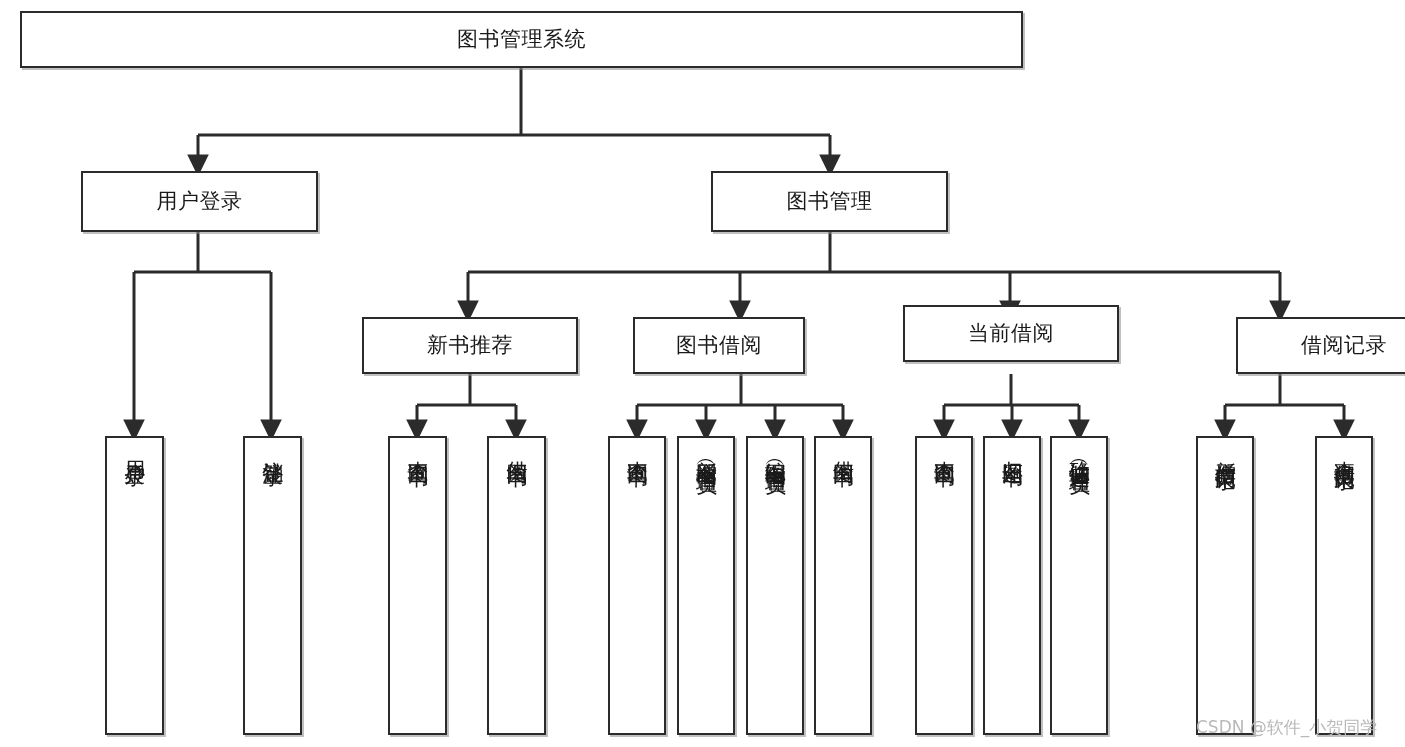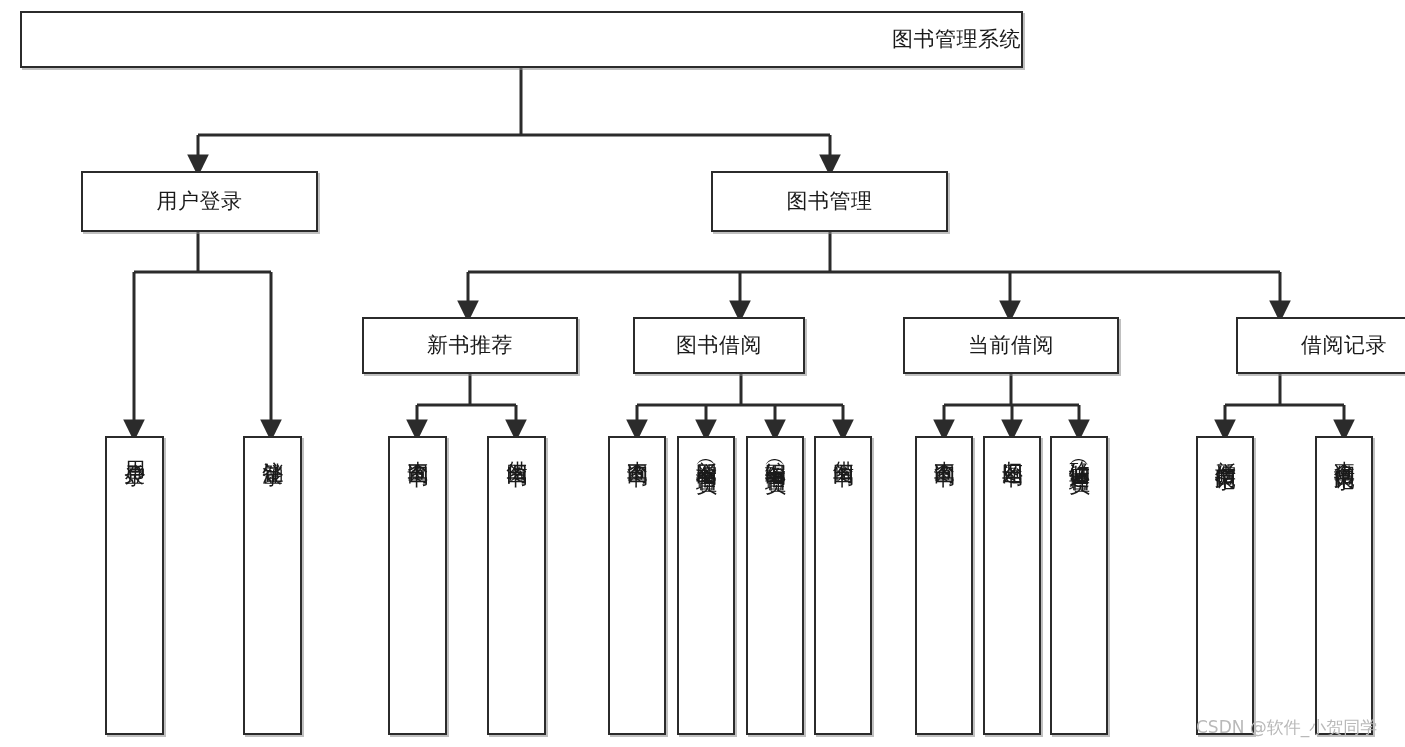--- a/index.html
+++ b/index.html
@@ -120,38 +120,38 @@
       <path d="M1012,405 L1012,423" marker-end="url(#arrowhead)"></path>
       <path d="M1079,405 L1079,423" marker-end="url(#arrowhead)"></path>
 
       <path d="M1280,374 L1280,405"></path>
       <path d="M1225,405 L1344,405"></path>
       <path d="M1225,405 L1225,423" marker-end="url(#arrowhead)"></path>
       <path d="M1344,405 L1344,423" marker-end="url(#arrowhead)"></path>
     </g>
   </svg>
 
-  <div class="node-box horizontal" style="left: 20px; top: 11px; width: 1003px; height: 57px; background: rgb(255, 255, 255); border-color: rgb(43, 43, 43); justify-content: flex-end;">
+  <div class="node-box horizontal" style="left: 20px; top: 11px; width: 1003px; height: 57px; background: rgb(255, 255, 255); border-color: rgb(43, 43, 43);">
     <span class="node-label" style="color: rgb(26, 26, 26);">图书管理系统</span>
   </div>
 
   <div class="node-box horizontal" style="left: 81px; top: 171px; width: 237px; height: 61px; background: rgb(255, 255, 255); border-color: rgb(43, 43, 43);">
     <span class="node-label" style="color: rgb(26, 26, 26);">用户登录</span>
   </div>
   <div class="node-box horizontal" style="left: 711px; top: 171px; width: 237px; height: 61px; background: rgb(255, 255, 255); border-color: rgb(43, 43, 43);">
     <span class="node-label" style="color: rgb(26, 26, 26);">图书管理</span>
   </div>
 
   <div class="node-box horizontal" style="left: 362px; top: 317px; width: 216px; height: 57px; background: rgb(255, 255, 255); border-color: rgb(43, 43, 43);">
     <span class="node-label" style="color: rgb(26, 26, 26);">新书推荐</span>
   </div>
   <div class="node-box horizontal" style="left: 633px; top: 317px; width: 172px; height: 57px; background: rgb(255, 255, 255); border-color: rgb(43, 43, 43);">
     <span class="node-label" style="color: rgb(26, 26, 26);">图书借阅</span>
   </div>
-  <div class="node-box horizontal" style="left: 903px; top: 317px; width: 216px; height: 57px; background: rgb(255, 255, 255); border-color: rgb(43, 43, 43);">
+  <div class="node-box horizontal" style="left: 903px; top: 305px; width: 216px; height: 57px; background: rgb(255, 255, 255); border-color: rgb(43, 43, 43);">
     <span class="node-label" style="color: rgb(26, 26, 26);">当前借阅</span>
   </div>
   <div class="node-box horizontal" style="left: 1236px; top: 317px; width: 216px; height: 57px; background: rgb(255, 255, 255); border-color: rgb(43, 43, 43);">
     <span class="node-label" style="color: rgb(26, 26, 26);">借阅记录</span>
   </div>
 
   <div class="node-box vertical" style="left: 105px; top: 436px; width: 59px; height: 299px; background: rgb(255, 255, 255); border-color: rgb(43, 43, 43);">
     <span class="node-label" style="color: rgb(26, 26, 26);">用户登录</span>
   </div>
   <div class="node-box vertical" style="left: 243px; top: 436px; width: 59px; height: 299px; background: rgb(255, 255, 255); border-color: rgb(43, 43, 43);">

